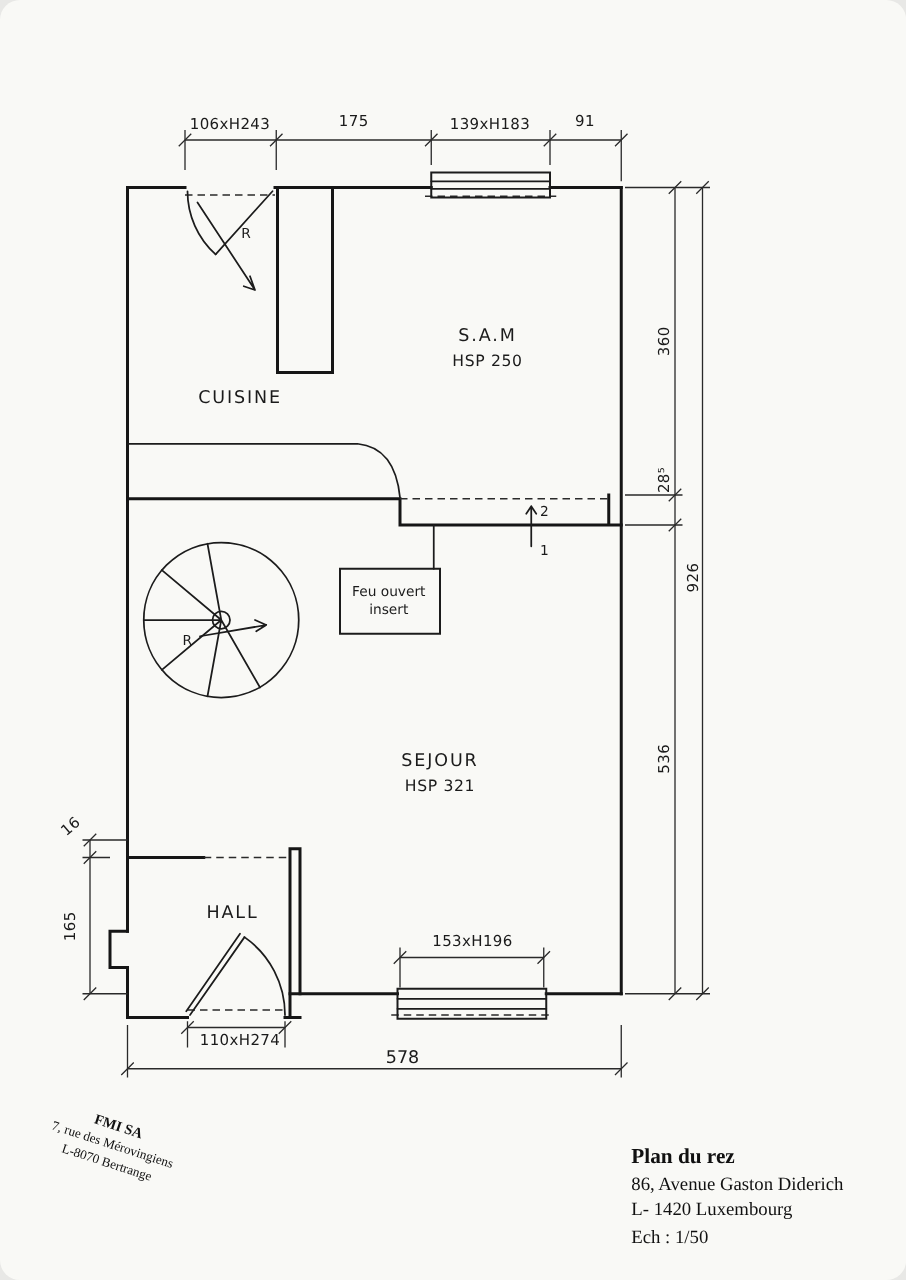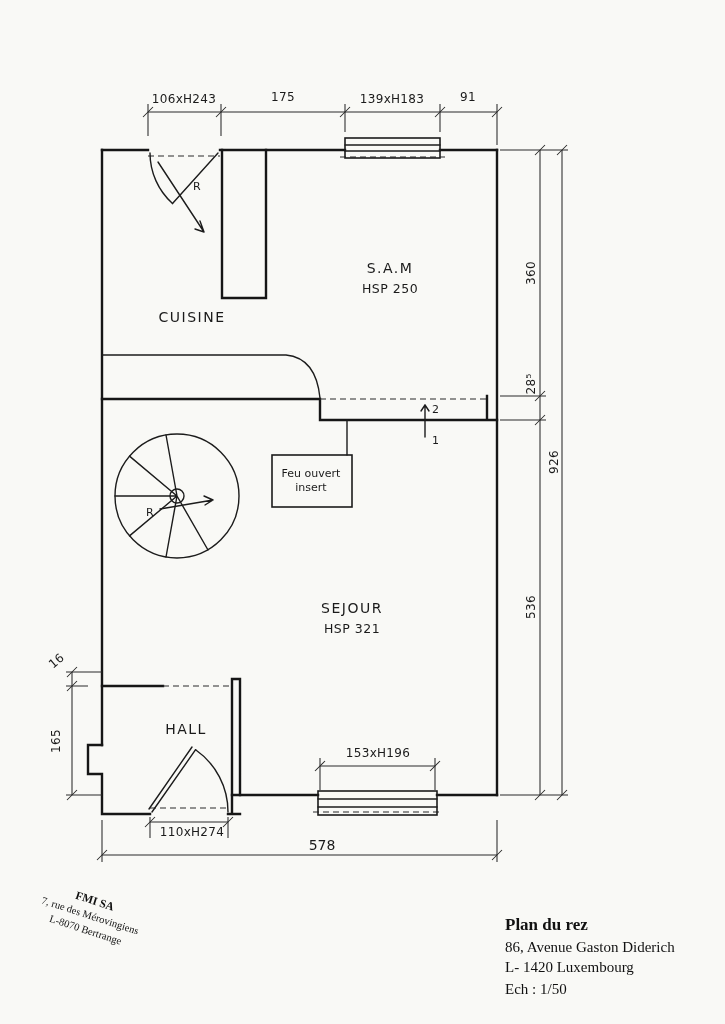--- a/index.html
+++ b/index.html
@@ -2,20 +2,21 @@
 <html><head>
 <meta charset="utf-8">
 <style>
   html,body{margin:0;padding:0;background:#e8e8e6;}
   .page{
     position:relative;
     width:725px;height:1024px;
     background:#f9f9f6;
     font-family:"DejaVu Sans", sans-serif;
     overflow:hidden;
+    border-radius:16px;
   }
   svg{position:absolute;left:0;top:0;}
   .wall{stroke:#161616;stroke-width:2.4;fill:none;stroke-linecap:square;}
   .thin{stroke:#1c1c1c;stroke-width:1.4;fill:none;stroke-linecap:round;}
   .win{stroke:#1c1c1c;stroke-width:1.6;fill:none;}
   .dash{stroke:#2a2a2a;stroke-width:1.2;fill:none;stroke-dasharray:6 4;}
   .dim{stroke:#2a2a2a;stroke-width:1.05;fill:none;}
   .hand{fill:#1b1b1b;font-family:"DejaVu Sans",sans-serif;}
   .room{font-size:14px;letter-spacing:1.5px;}
   .hsp{font-size:12.5px;letter-spacing:0.5px;}

